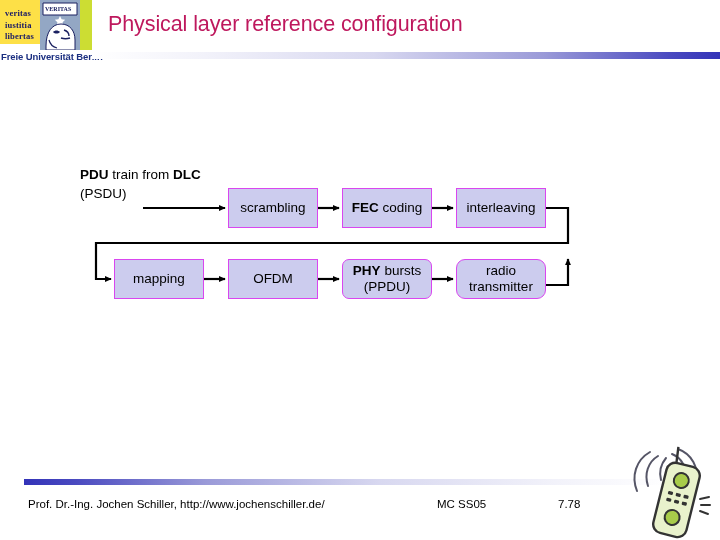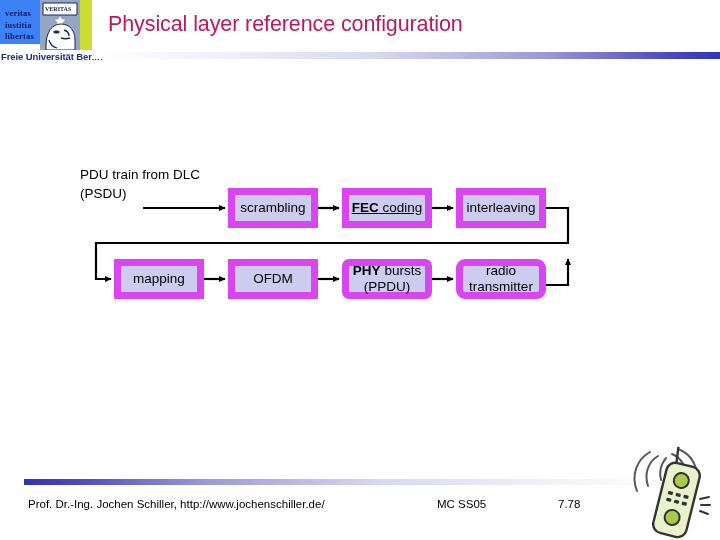--- a/index.html
+++ b/index.html
@@ -19,21 +19,21 @@
   
   #header {
     position: absolute;
     left: 0; top: 0;
     width: 720px; height: 70px;
   }
   #logo-block {
     position: absolute;
     left: 0; top: 0;
     width: 92px; height: 44px;
-    background: #3b82f6;
+    background: #fde047;
   }
   #logo-motto {
     position: absolute;
     left: 5px; top: 8px;
     width: 50px;
     font-family: "Liberation Serif", serif;
     font-size: 8.5px;
     font-weight: bold;
     line-height: 11.5px;
     color: #1a1a66;
@@ -86,39 +86,39 @@
   #diagram svg { display: block; }
 
   .pdu-label {
     position: absolute;
     left: 80px; top: 165px;
     font-size: 13.5px;
     line-height: 19px;
     color: #000000;
     white-space: nowrap;
   }
-  .pdu-label b { font-weight: normal; }
+  .pdu-label b { font-weight: bold; }
 
   .node {
     position: absolute;
     background: #ccccee;
-    border: 7px solid #d946ef;
+    border: 1px solid #d946ef;
     box-sizing: border-box;
     display: flex;
     align-items: center;
     justify-content: center;
     text-align: center;
     font-size: 13.5px;
     line-height: 16px;
     color: #000000;
   }
   .node b { font-weight: bold; }
 
   #node-scrambling   { left: 228px; top: 188px; width: 90px;  height: 40px; }
-  #node-fec          { left: 342px; top: 188px; width: 90px;  height: 40px; text-decoration: underline; }
+  #node-fec          { left: 342px; top: 188px; width: 90px;  height: 40px; }
   #node-interleaving { left: 456px; top: 188px; width: 90px;  height: 40px; }
   #node-mapping      { left: 114px; top: 259px; width: 90px;  height: 40px; }
   #node-ofdm         { left: 228px; top: 259px; width: 90px;  height: 40px; }
   #node-phybursts    { left: 342px; top: 259px; width: 90px;  height: 40px; border-radius: 7px; }
   #node-radiotx      { left: 456px; top: 259px; width: 90px;  height: 40px; border-radius: 9px; }
 
   
   #footer-rule {
     position: absolute;
     left: 24px; top: 479px;

